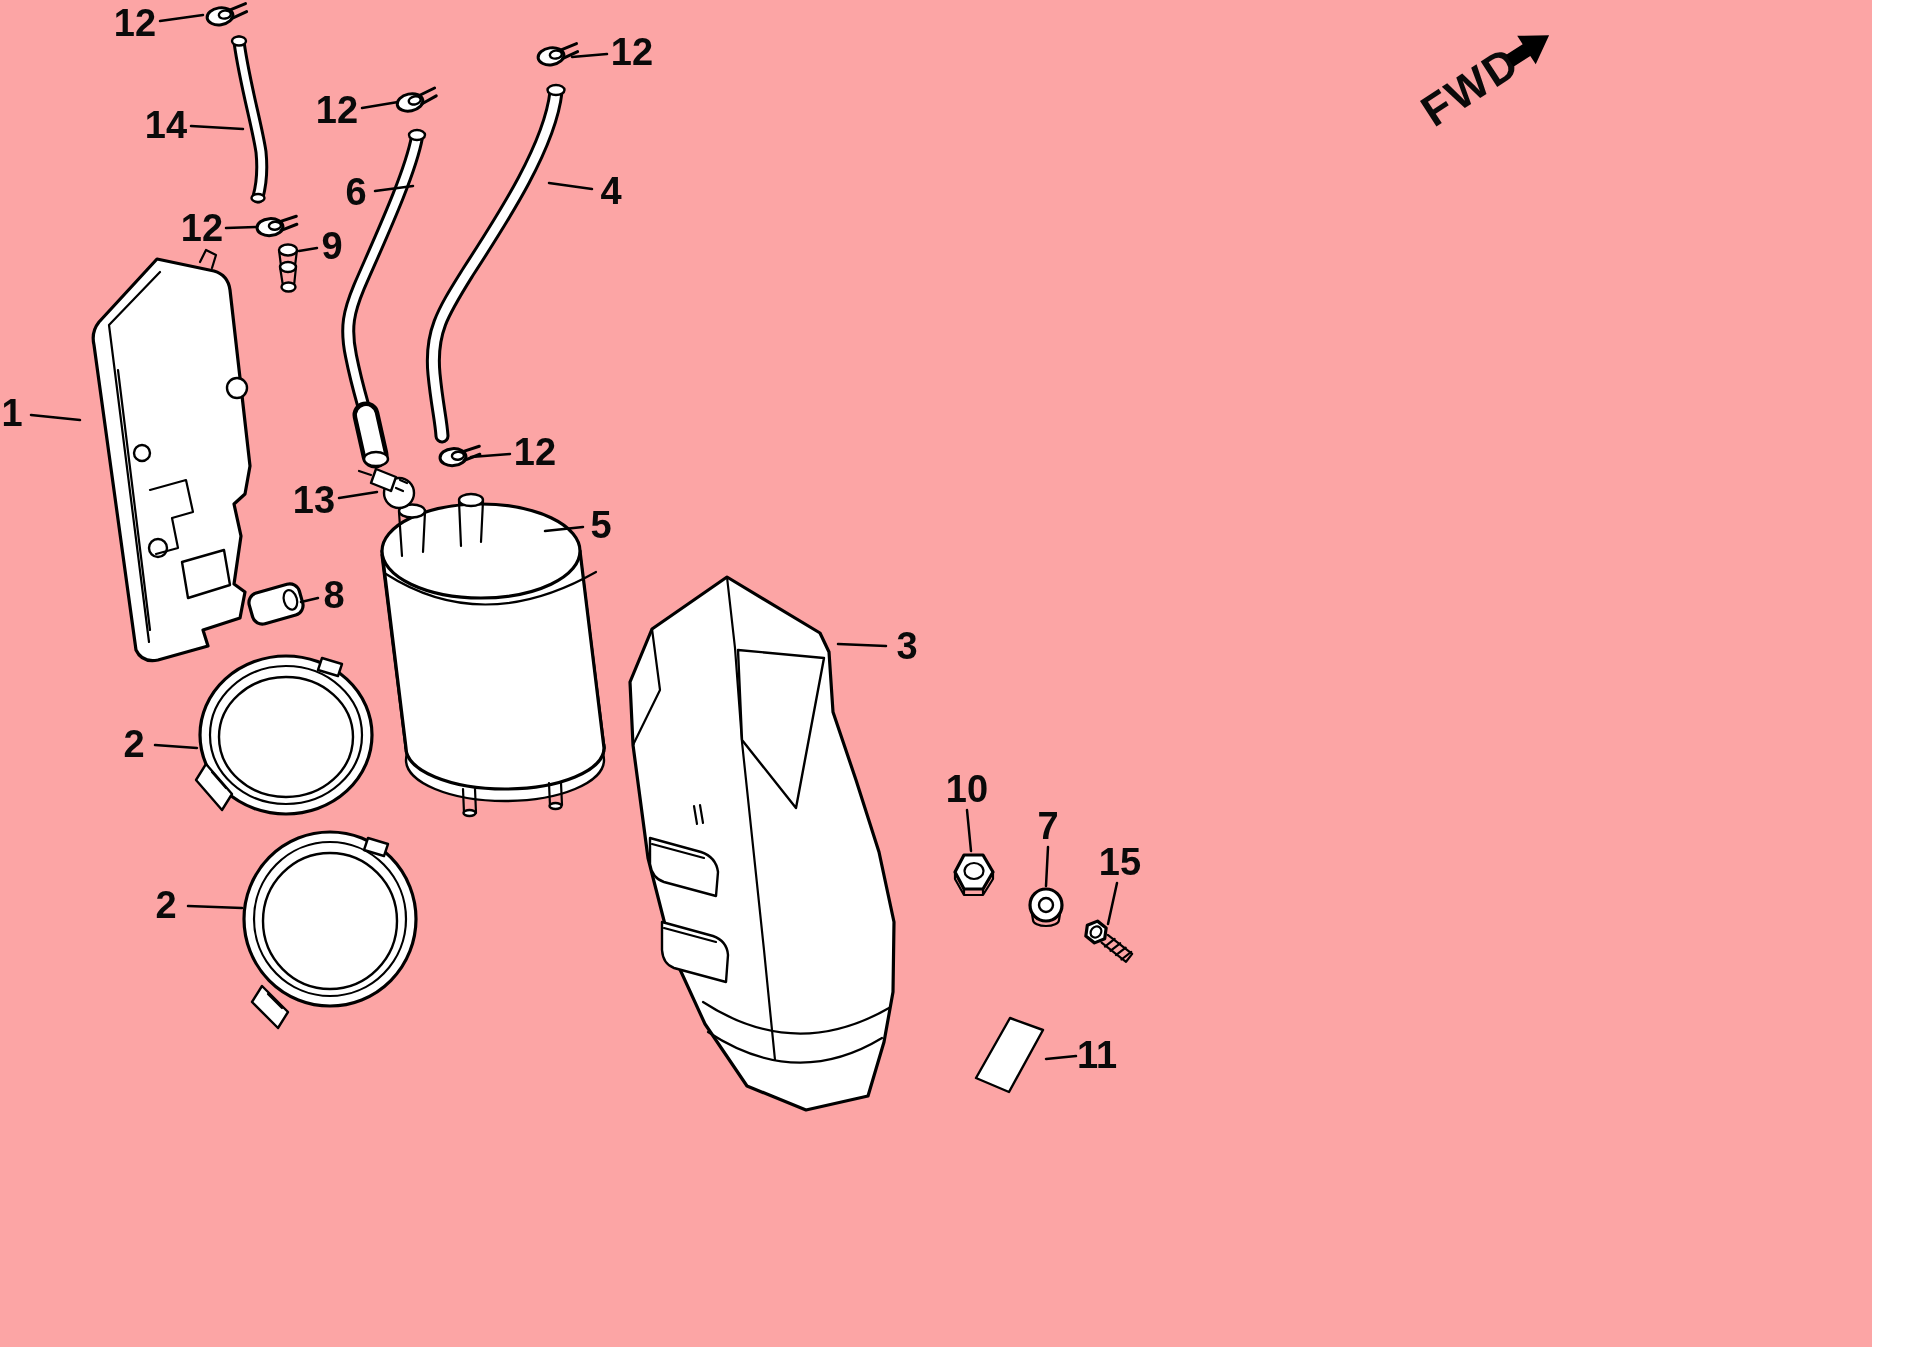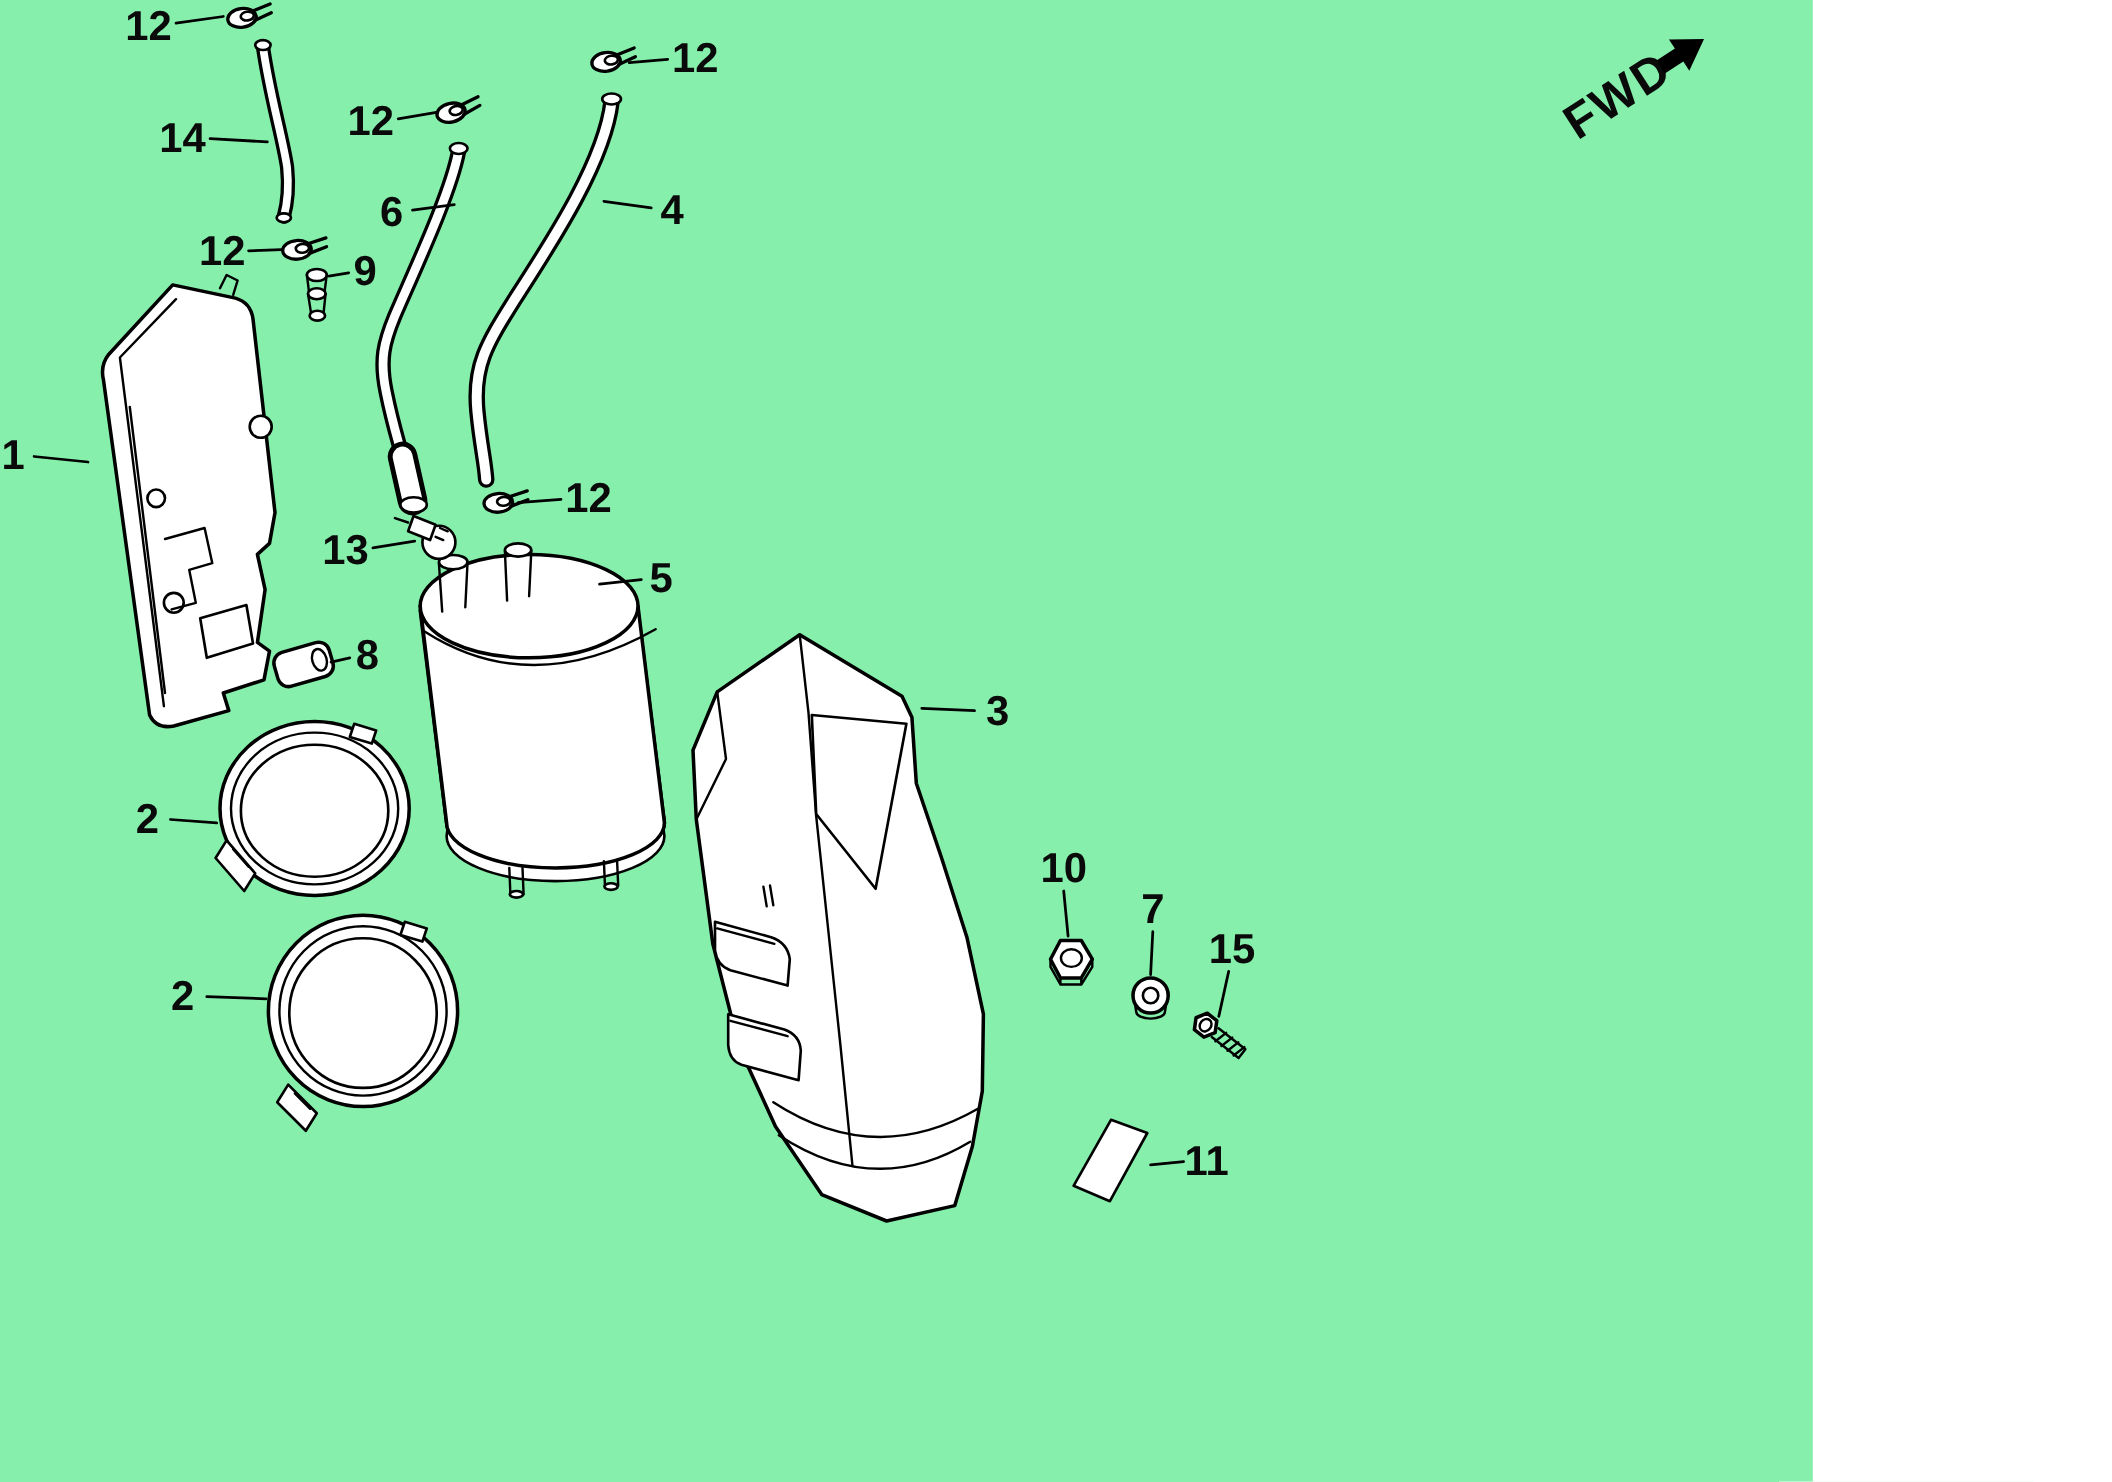--- a/index.html
+++ b/index.html
@@ -1,17 +1,17 @@
 <!DOCTYPE html>
 <html><head>
 <meta charset="utf-8">
 <style>
   html,body{margin:0;padding:0;background:#ffffff;}
   body{width:1920px;height:1347px;overflow:hidden;font-family:"Liberation Sans",sans-serif;}
-  #stage{width:1648px;height:1347px;position:relative;background:#86efac;}
+  #stage{width:1872px;height:1347px;position:relative;background:#fca5a5;}
   svg{display:block;}
   .ln{fill:none;stroke:#000;stroke-width:3.2;stroke-linecap:round;stroke-linejoin:round;}
   .ln-thin{fill:none;stroke:#000;stroke-width:2.2;stroke-linecap:round;stroke-linejoin:round;}
   .fw{fill:#ffffff;stroke:#000;stroke-width:3.2;stroke-linejoin:round;}
   .fw-thin{fill:#ffffff;stroke:#000;stroke-width:2.4;stroke-linejoin:round;}
   .solid{fill:#000;stroke:none;}
   .tube-out{fill:none;stroke:#000;stroke-width:15;stroke-linecap:round;stroke-linejoin:round;}
   .tube-in{fill:none;stroke:#fff;stroke-width:9;stroke-linecap:round;stroke-linejoin:round;}
   .muff-out{fill:none;stroke:#000;stroke-width:27;stroke-linecap:round;}
   .muff-in{fill:none;stroke:#fff;stroke-width:18;stroke-linecap:round;}

